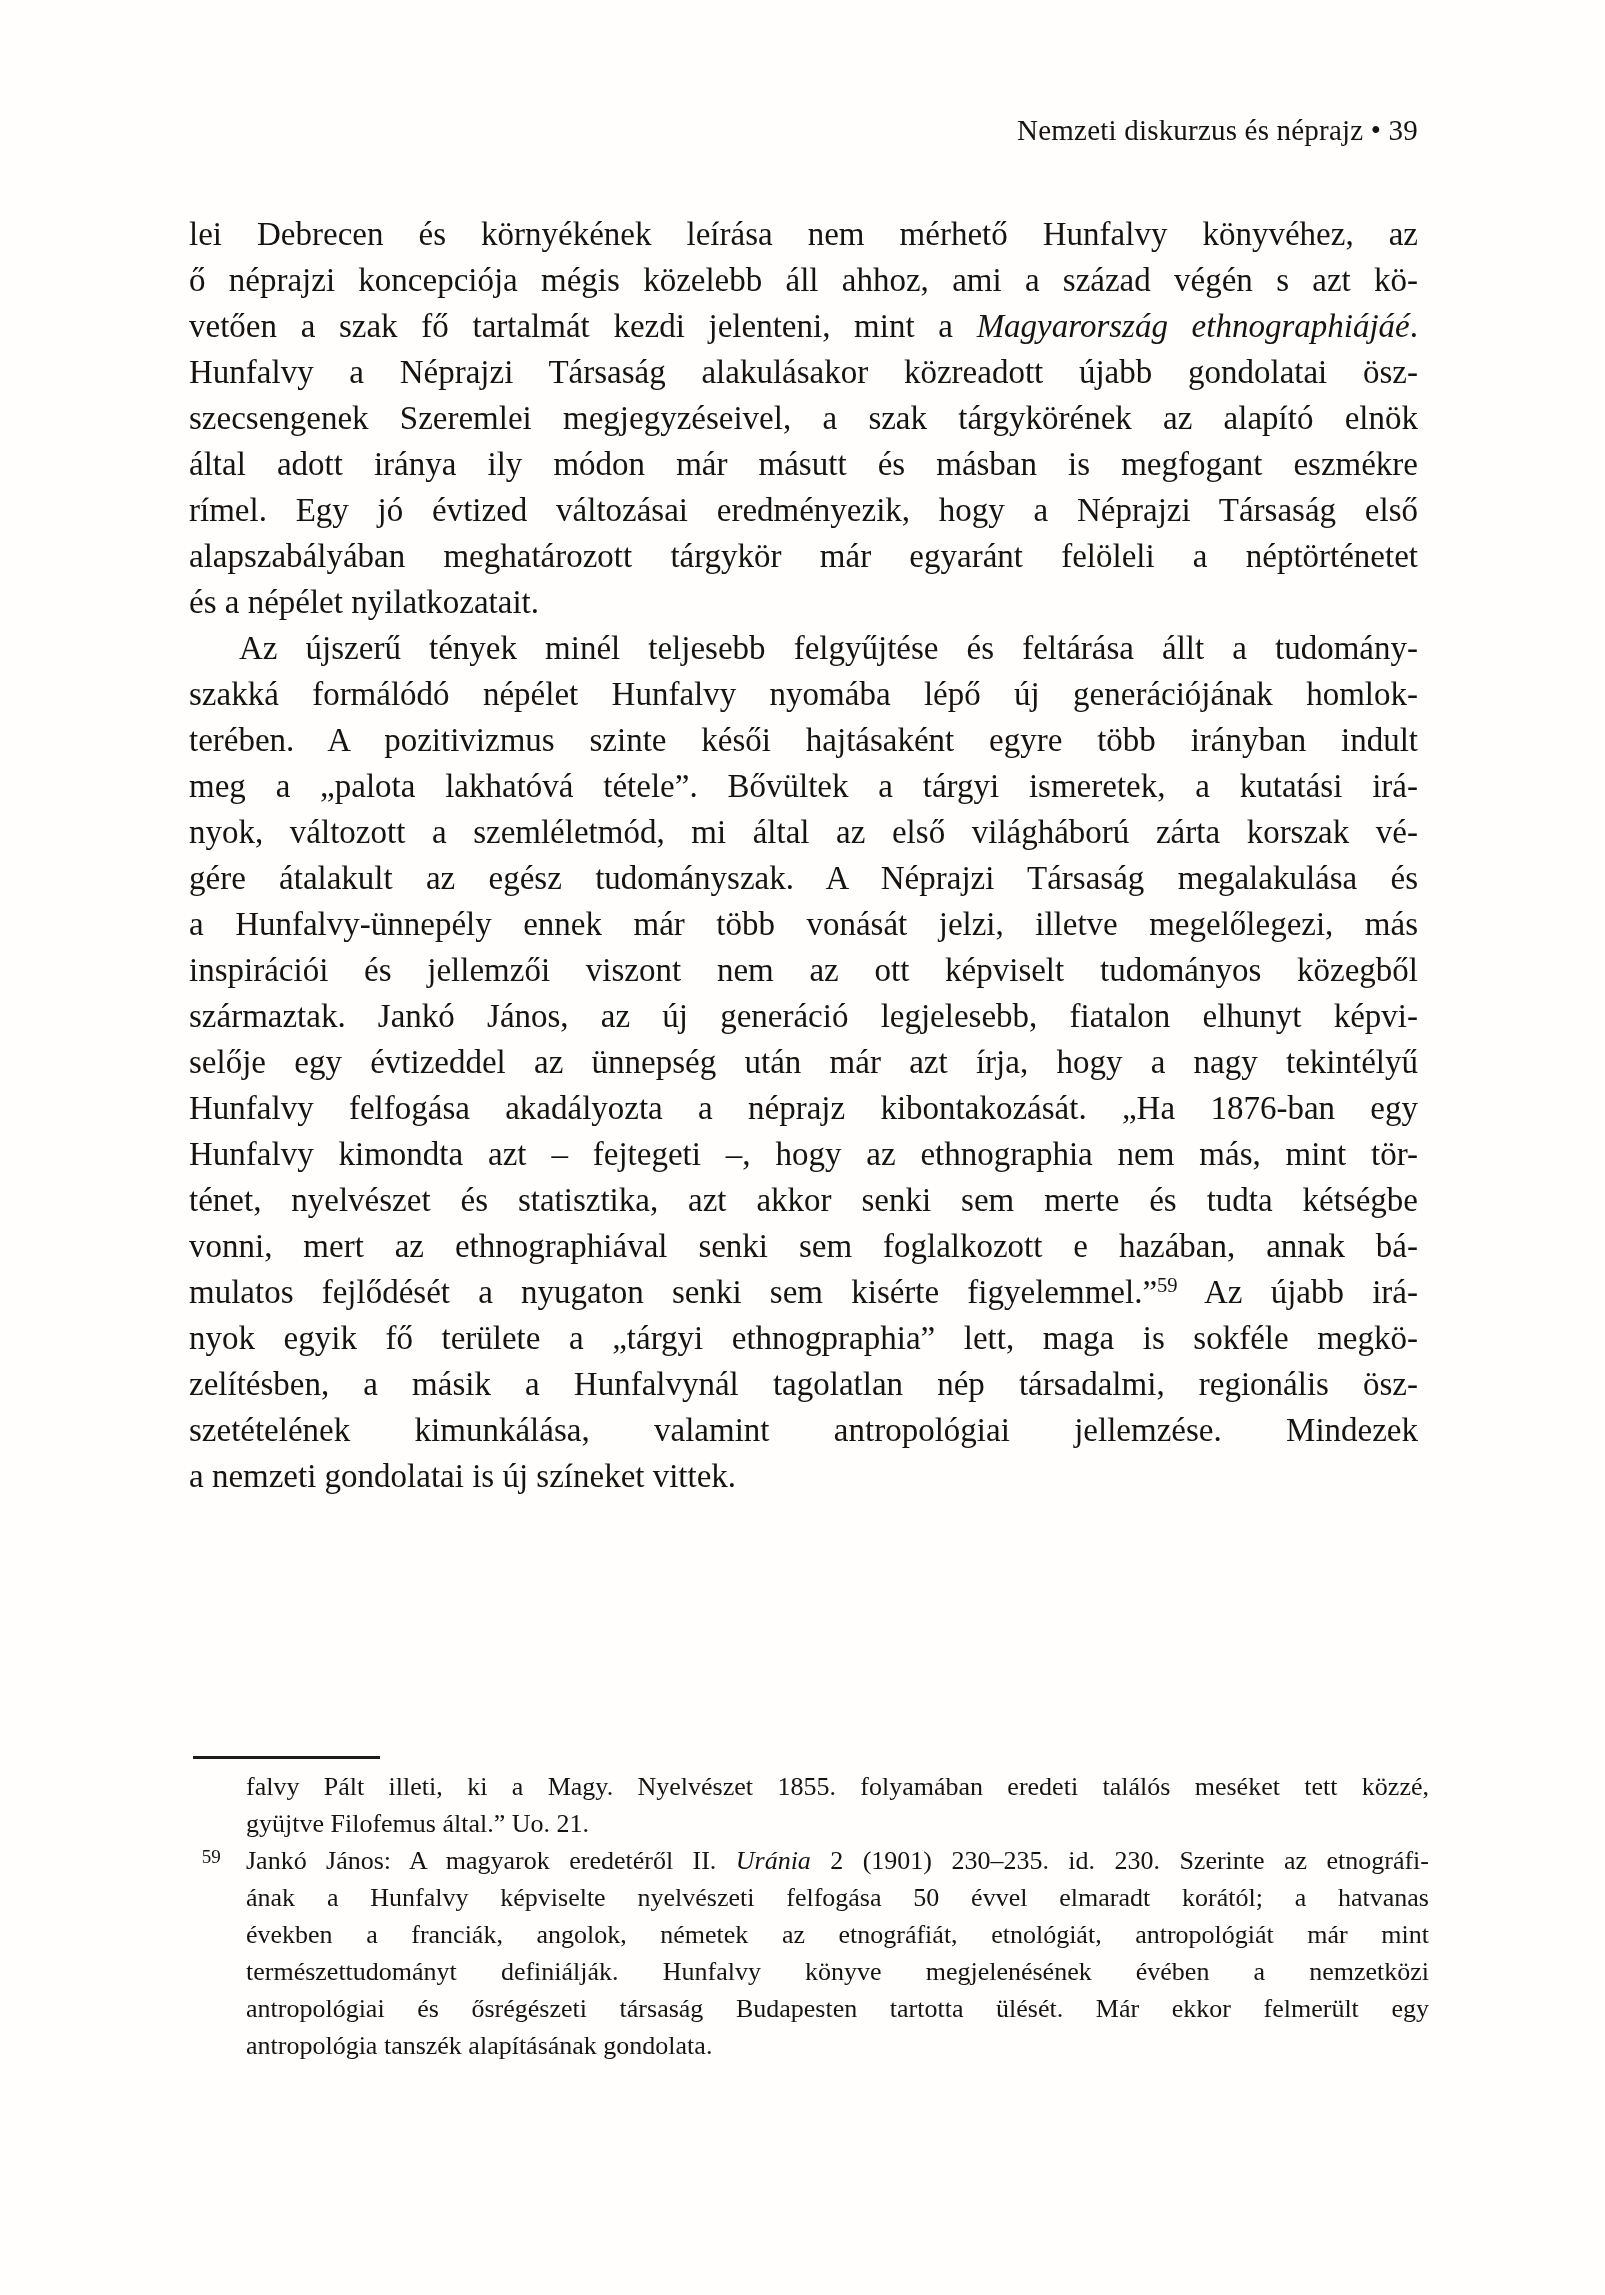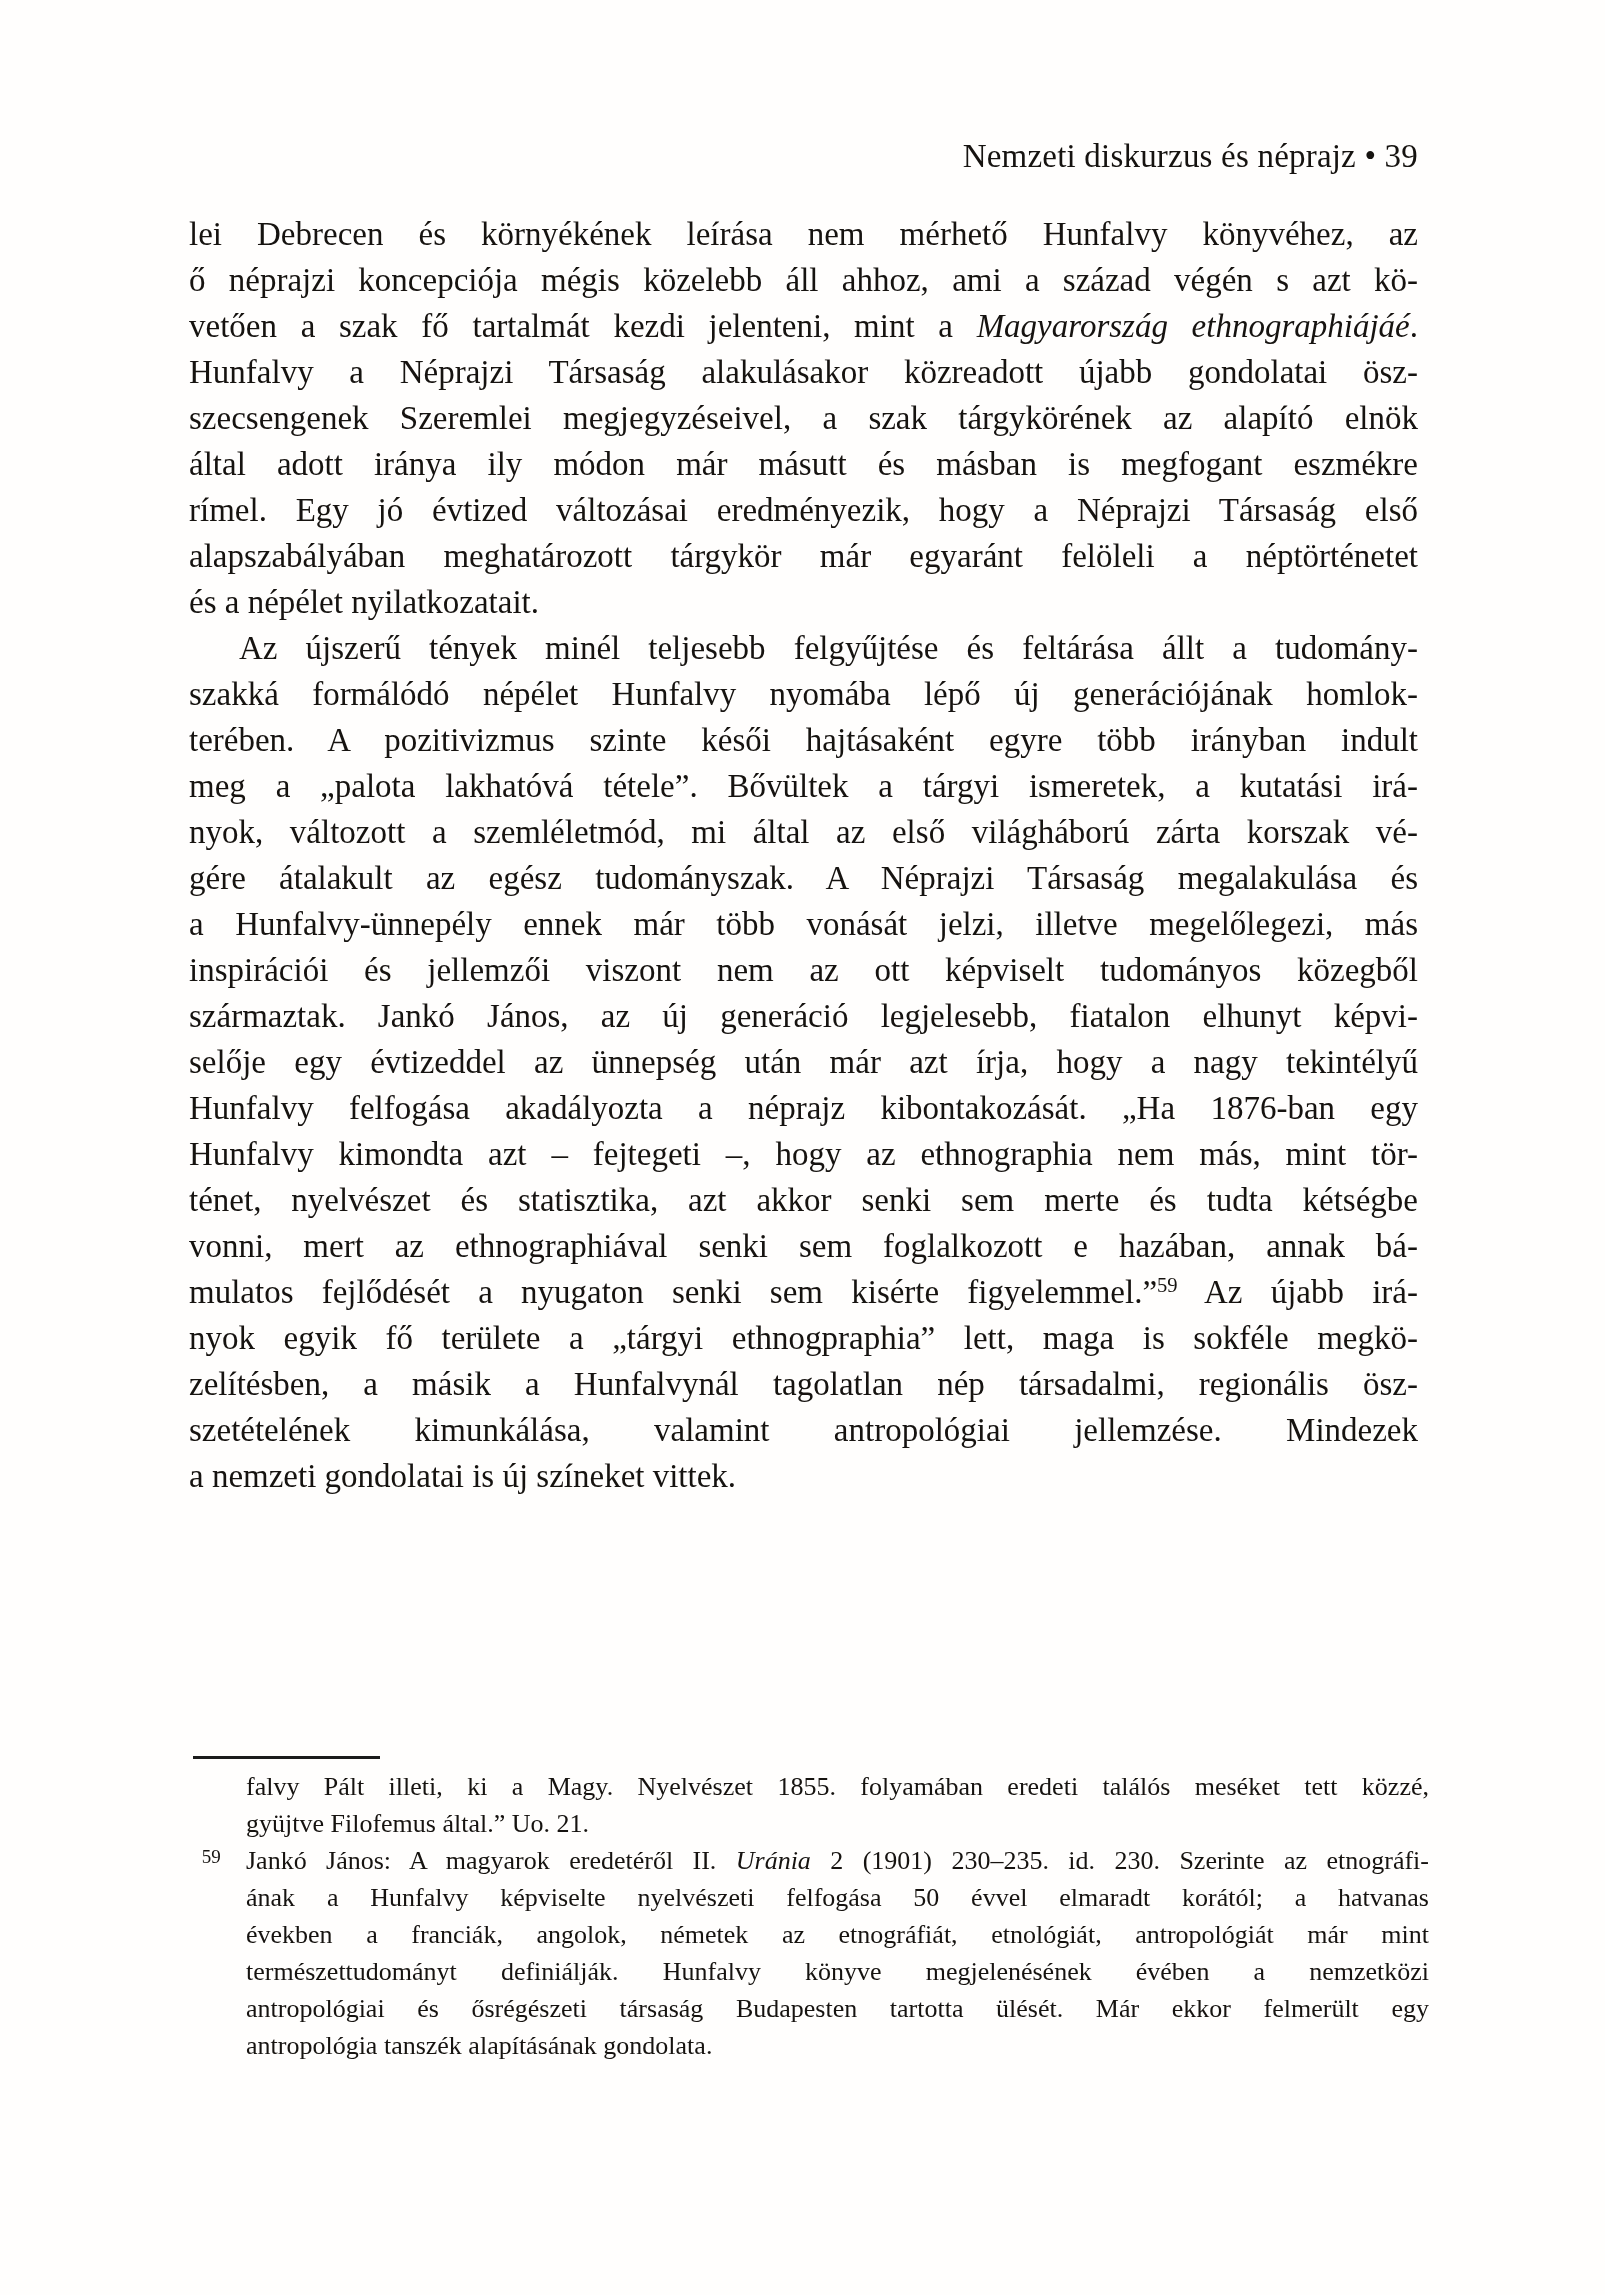--- a/index.html
+++ b/index.html
@@ -11,24 +11,23 @@
     position: relative;
     width: 1605px; height: 2295px;
     background: #fffefd;
     color: #161310;
     font-family: "Liberation Serif", serif;
   }
   .running-header {
     position: absolute;
     top: 114px;
     right: 187px;
-    font-size: 33px;
+    font-size: 29px;
     letter-spacing: 0.2px;
     white-space: nowrap;
-    margin-top: 24px;
   }
   .body-text {
     position: absolute;
     top: 211px; left: 189px;
     width: 1229px;
     font-size: 33px;
     line-height: 46px;
   }
   .line {
     text-align: justify;

